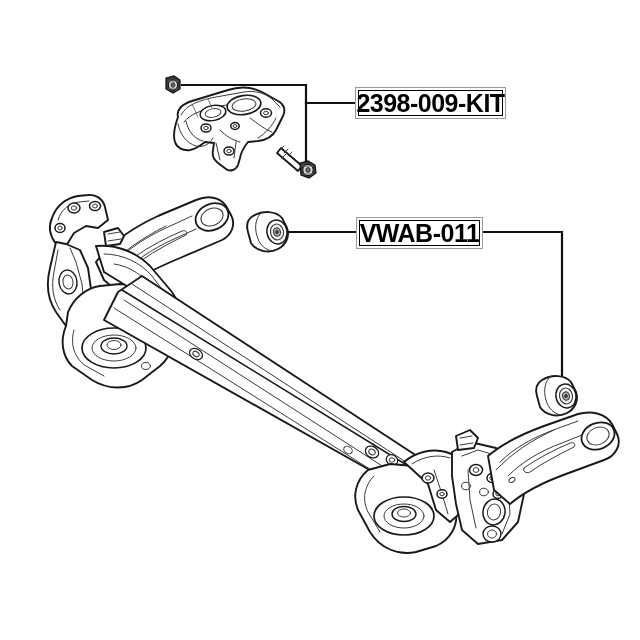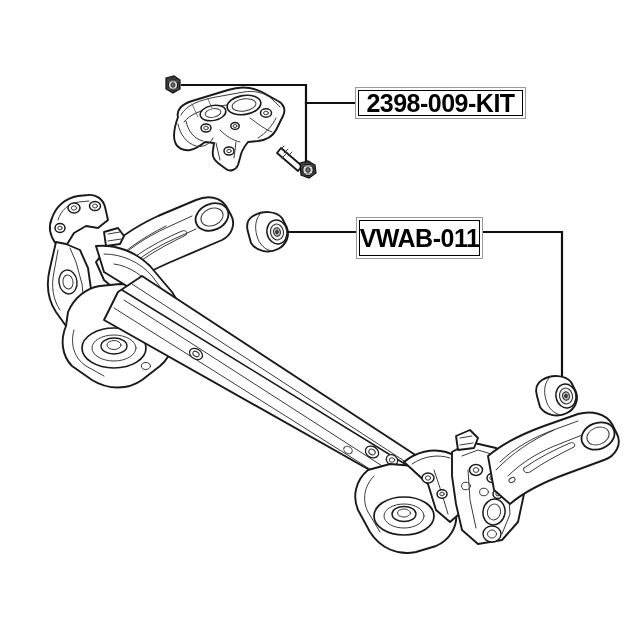--- a/index.html
+++ b/index.html
@@ -48,29 +48,29 @@
     font-family: "Liberation Sans", sans-serif;
     font-weight: bold;
     color: #000000;
     letter-spacing: -0.5px;
     white-space: nowrap;
     line-height: 1;
   }
   #label-kit {
     left: 355px;
     top: 87px;
-    width: 171px;
+    width: 151px;
     height: 32px;
   }
   #label-kit .part-label-text { font-size: 25px; }
   #label-bushing {
     left: 356px;
     top: 217px;
     width: 127px;
-    height: 42px;
+    height: 32px;
   }
   #label-bushing .part-label-text { font-size: 25px; }
 </style>
 </head>
 <body>
 
 <div id="diagram-root">
 
   <svg id="diagram-svg" viewBox="0 0 640 640" xmlns="http://www.w3.org/2000/svg">
     <defs>

